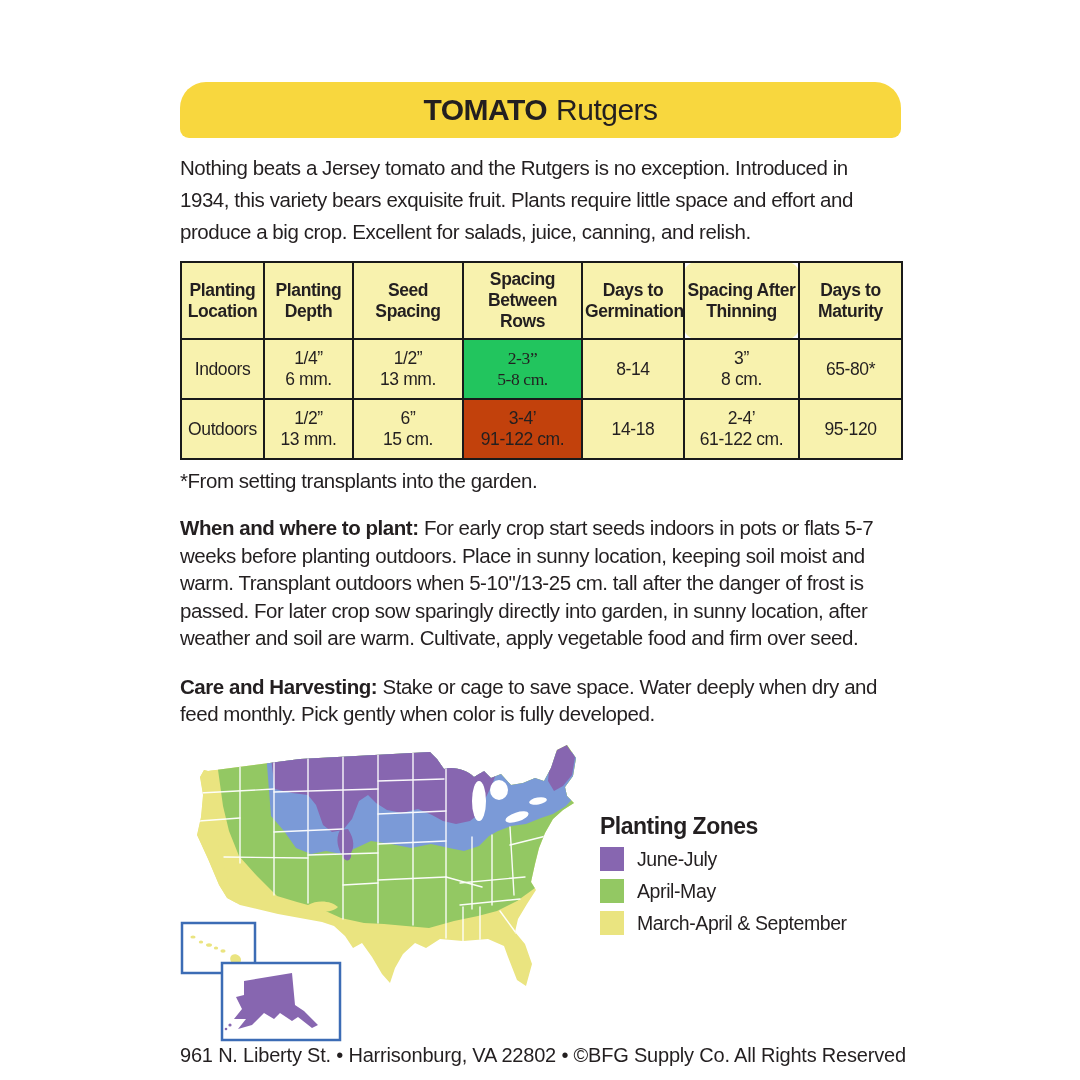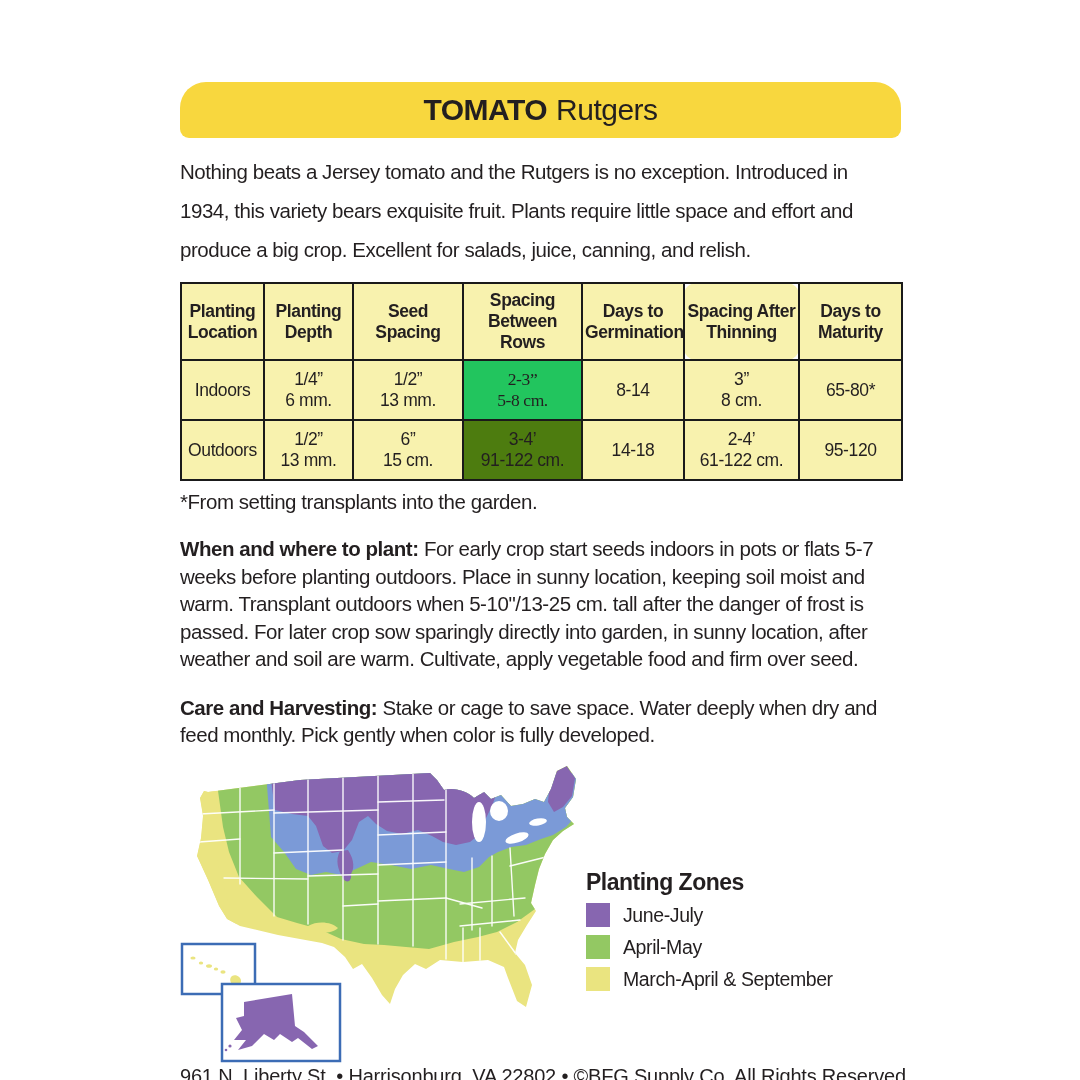--- a/index.html
+++ b/index.html
@@ -23,21 +23,21 @@
     display: flex; align-items: center; justify-content: center;
     font-size: 30px;
     letter-spacing: -0.5px;
   }
   .banner .b { font-weight: bold; margin-right: 9px; }
   
   .intro {
     margin-top: 14px;
     font-size: 20.5px;
     letter-spacing: -0.45px;
-    line-height: 39px;
+    line-height: 32px;
   }
   
   table.spec {
     margin-top: 13px;
     border-collapse: collapse;
     table-layout: fixed;
     width: 721px;
   }
   table.spec td, table.spec th {
     border: 2px solid #1a1a1a;
@@ -66,23 +66,22 @@
   
   .map-area {
     position: relative;
     margin-top: 9px;
     height: 305px;
     width: 721px;
   }
   .map-svg { position: absolute; left: 0; top: 0; }
   .legend {
     position: absolute;
-    left: 406px; top: 76px;
+    left: 420px; top: 76px;
     width: 300px;
-    margin-top: 35px;
   }
   .legend-title {
     font-weight: bold;
     font-size: 23px;
     letter-spacing: -0.5px;
     margin-bottom: 7px;
   }
   .legend-row {
     display: flex; align-items: flex-end;
     margin-bottom: 8px;
@@ -187,21 +186,21 @@
             <div>Outdoors</div>
           </td>
       <td style="background: rgb(248, 242, 174);">
             <div>1/2”</div>
             <div>13 mm.</div>
           </td>
       <td style="background: rgb(248, 242, 174);">
             <div>6”</div>
             <div>15 cm.</div>
           </td>
-      <td style="background: #4d7c0f;">
+      <td style="background: #c2410c;">
             <div>3-4’</div>
             <div>91-122 cm.</div>
           </td>
       <td style="background: rgb(248, 242, 174);">
             <div>14-18</div>
           </td>
       <td style="background: rgb(248, 242, 174);">
             <div>2-4’</div>
             <div>61-122 cm.</div>
           </td>

